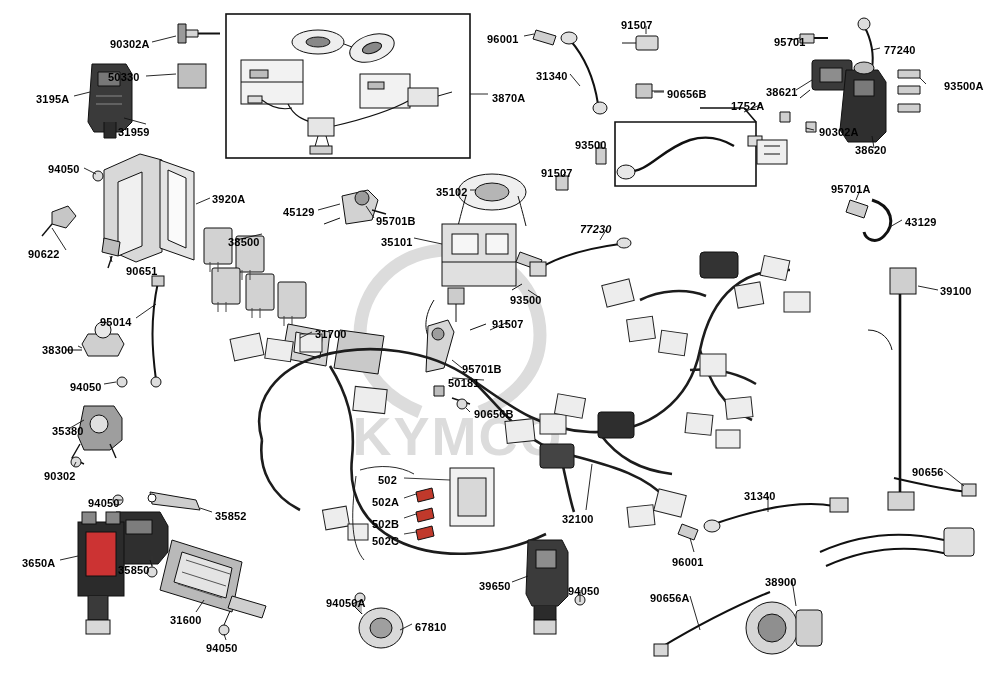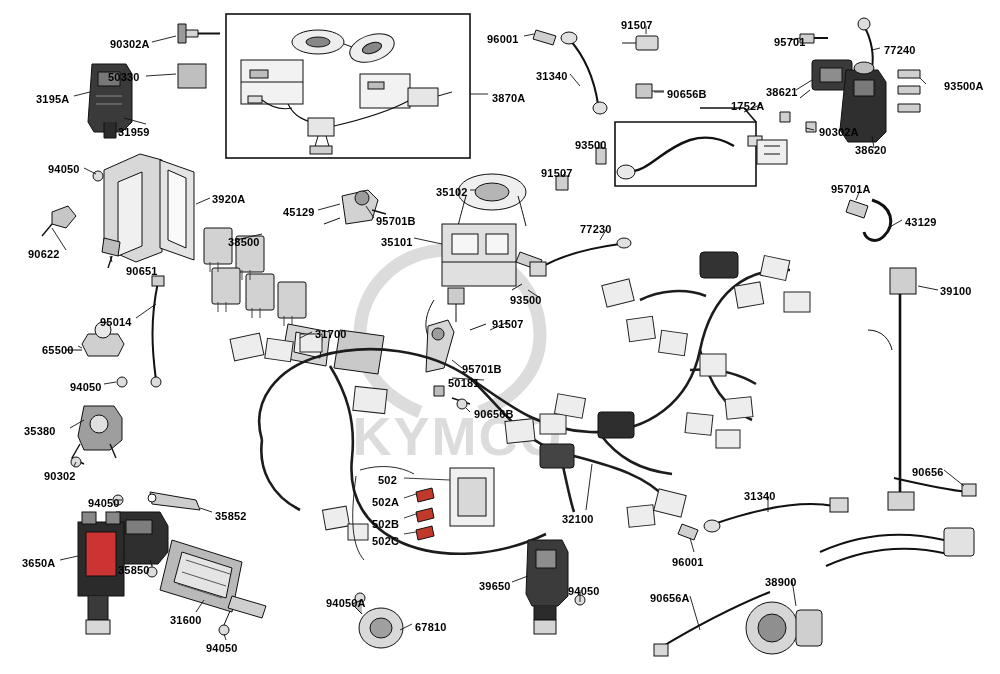--- a/index.html
+++ b/index.html
@@ -412,30 +412,30 @@
   <div class="lbl" style="left:48px;  top:163px;">94050</div>
   <div class="lbl" style="left:212px; top:193px;">3920A</div>
   <div class="lbl" style="left:28px;  top:248px;">90622</div>
   <div class="lbl" style="left:86px;  top:265px;margin-left:40px;">90651</div>
   <div class="lbl" style="left:228px; top:236px;">38500</div>
   <div class="lbl" style="left:283px; top:206px;">45129</div>
   <div class="lbl" style="left:376px; top:215px;">95701B</div>
   <div class="lbl" style="left:381px; top:236px;">35101</div>
   <div class="lbl" style="left:436px; top:186px;">35102</div>
   <div class="lbl" style="left:100px; top:316px;">95014</div>
-  <div class="lbl" style="left:42px;  top:344px;">65500</div>
+  <div class="lbl" style="left:42px;  top:344px;">38300</div>
   <div class="lbl" style="left:70px;  top:381px;">94050</div>
   <div class="lbl" style="left:315px; top:328px;">31700</div>
   <div class="lbl" style="left:492px; top:318px;">91507</div>
   <div class="lbl" style="left:462px; top:363px;">95701B</div>
   <div class="lbl" style="left:448px; top:377px;">50181</div>
   <div class="lbl" style="left:510px; top:294px;">93500</div>
   <div class="lbl" style="left:474px; top:408px;">90656B</div>
-  <div class="lbl" style="left:580px; top:223px;">77230</div>
-  <div class="lbl" style="left:24px;  top:425px;text-align:center;">35380</div>
+  <div class="lbl" style="left:580px; top:223px;font-style:italic;">77230</div>
+  <div class="lbl" style="left:52px;  top:425px;text-align:center;">35380</div>
   <div class="lbl" style="left:44px;  top:470px;">90302</div>
   <div class="lbl" style="left:88px;  top:497px;">94050</div>
   <div class="lbl" style="left:215px; top:510px;">35852</div>
   <div class="lbl" style="left:118px; top:564px;">35850</div>
   <div class="lbl" style="left:22px;  top:557px;">3650A</div>
   <div class="lbl" style="left:170px; top:614px;">31600</div>
   <div class="lbl" style="left:206px; top:642px;">94050</div>
   <div class="lbl" style="left:326px; top:597px;">94050A</div>
   <div class="lbl" style="left:415px; top:621px;">67810</div>
   <div class="lbl" style="left:378px; top:474px;">502</div>

